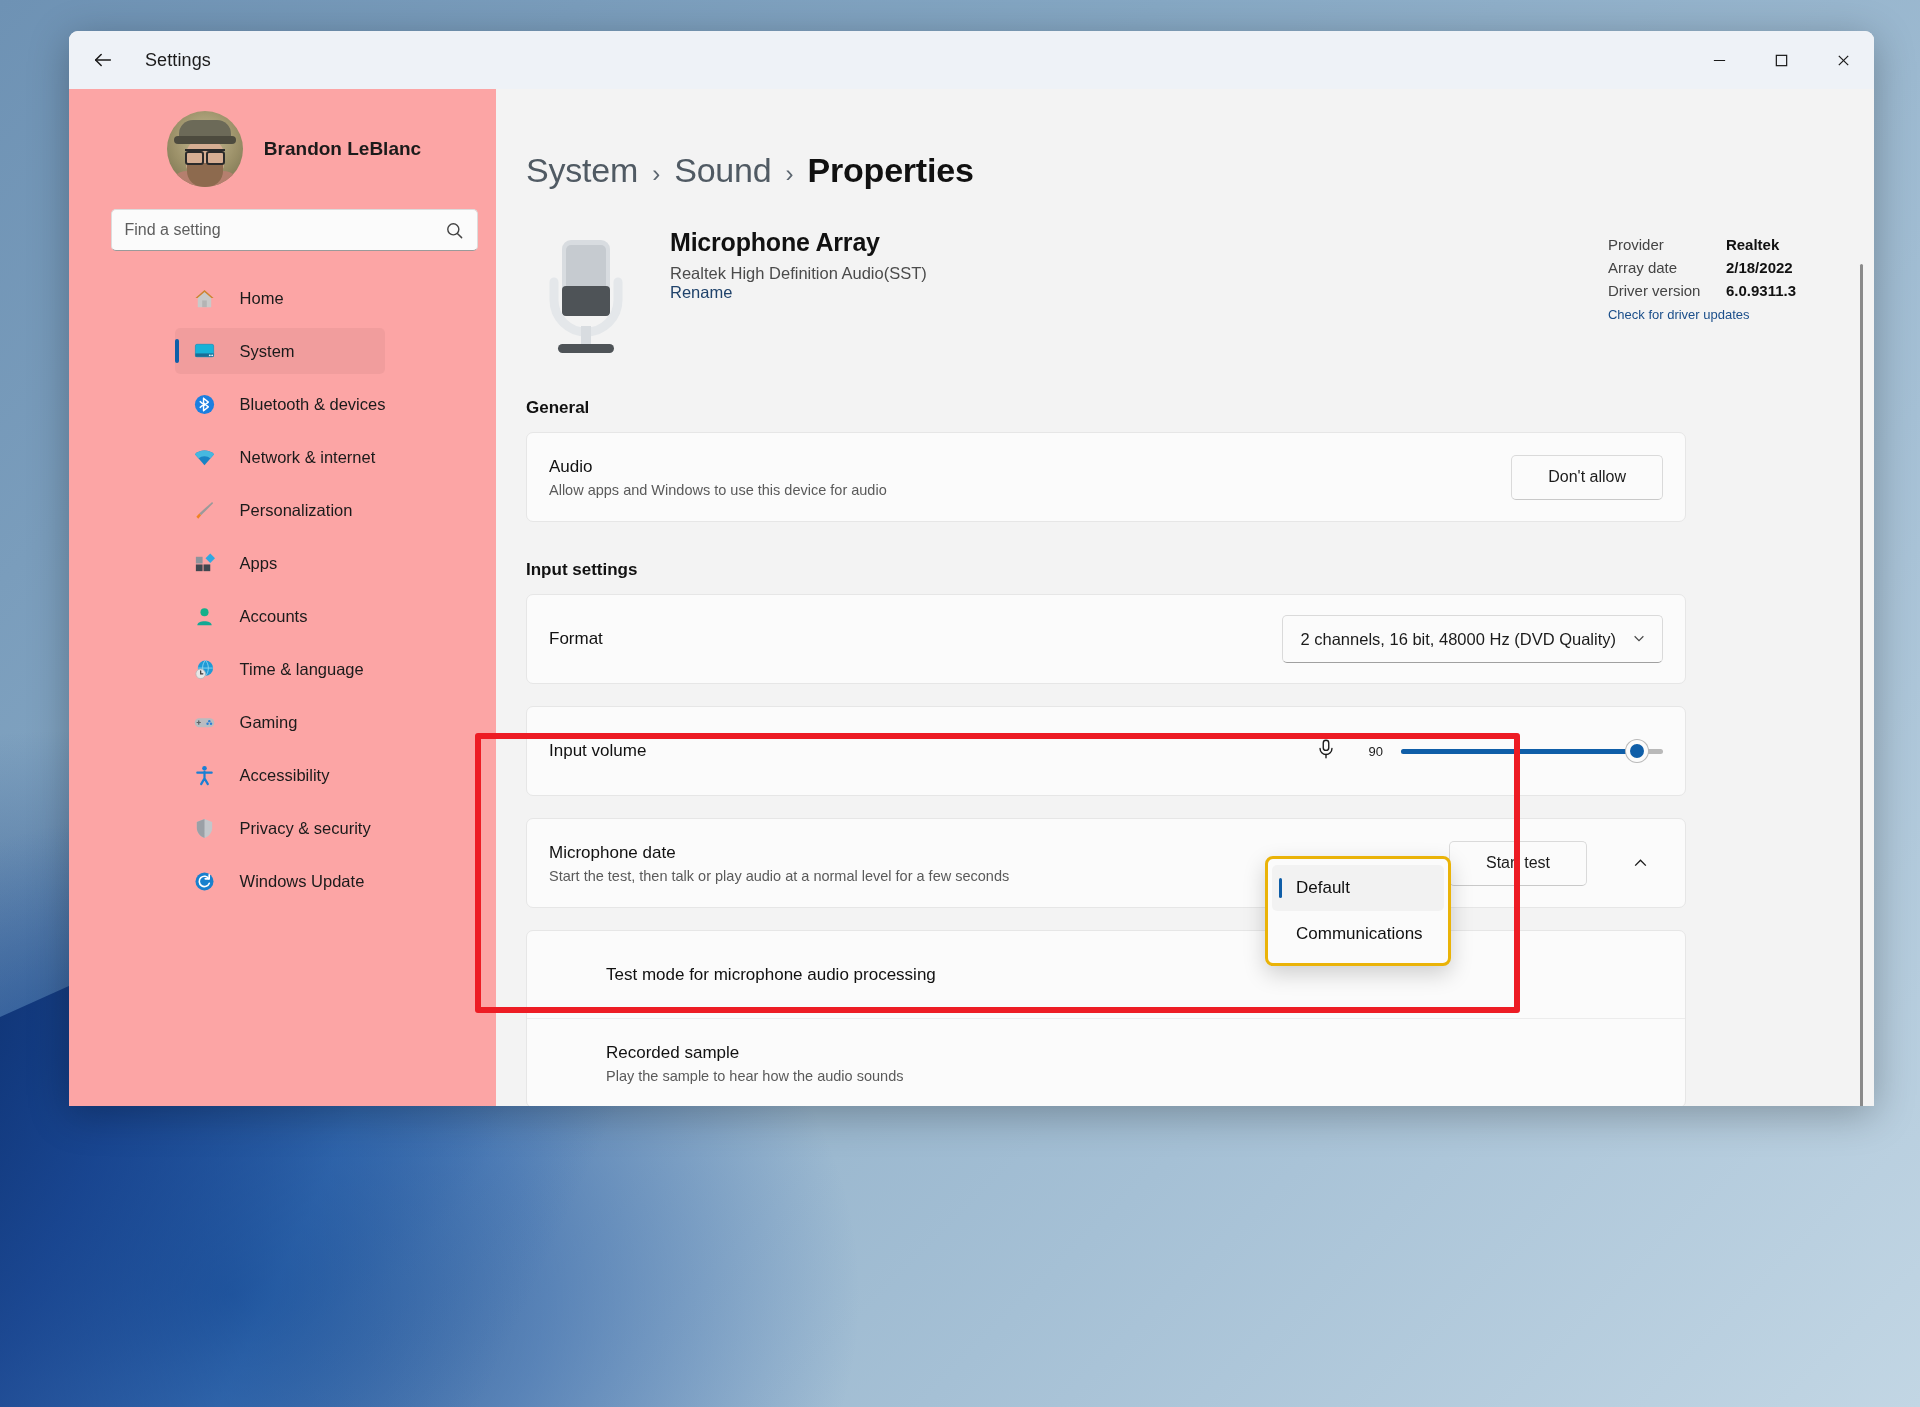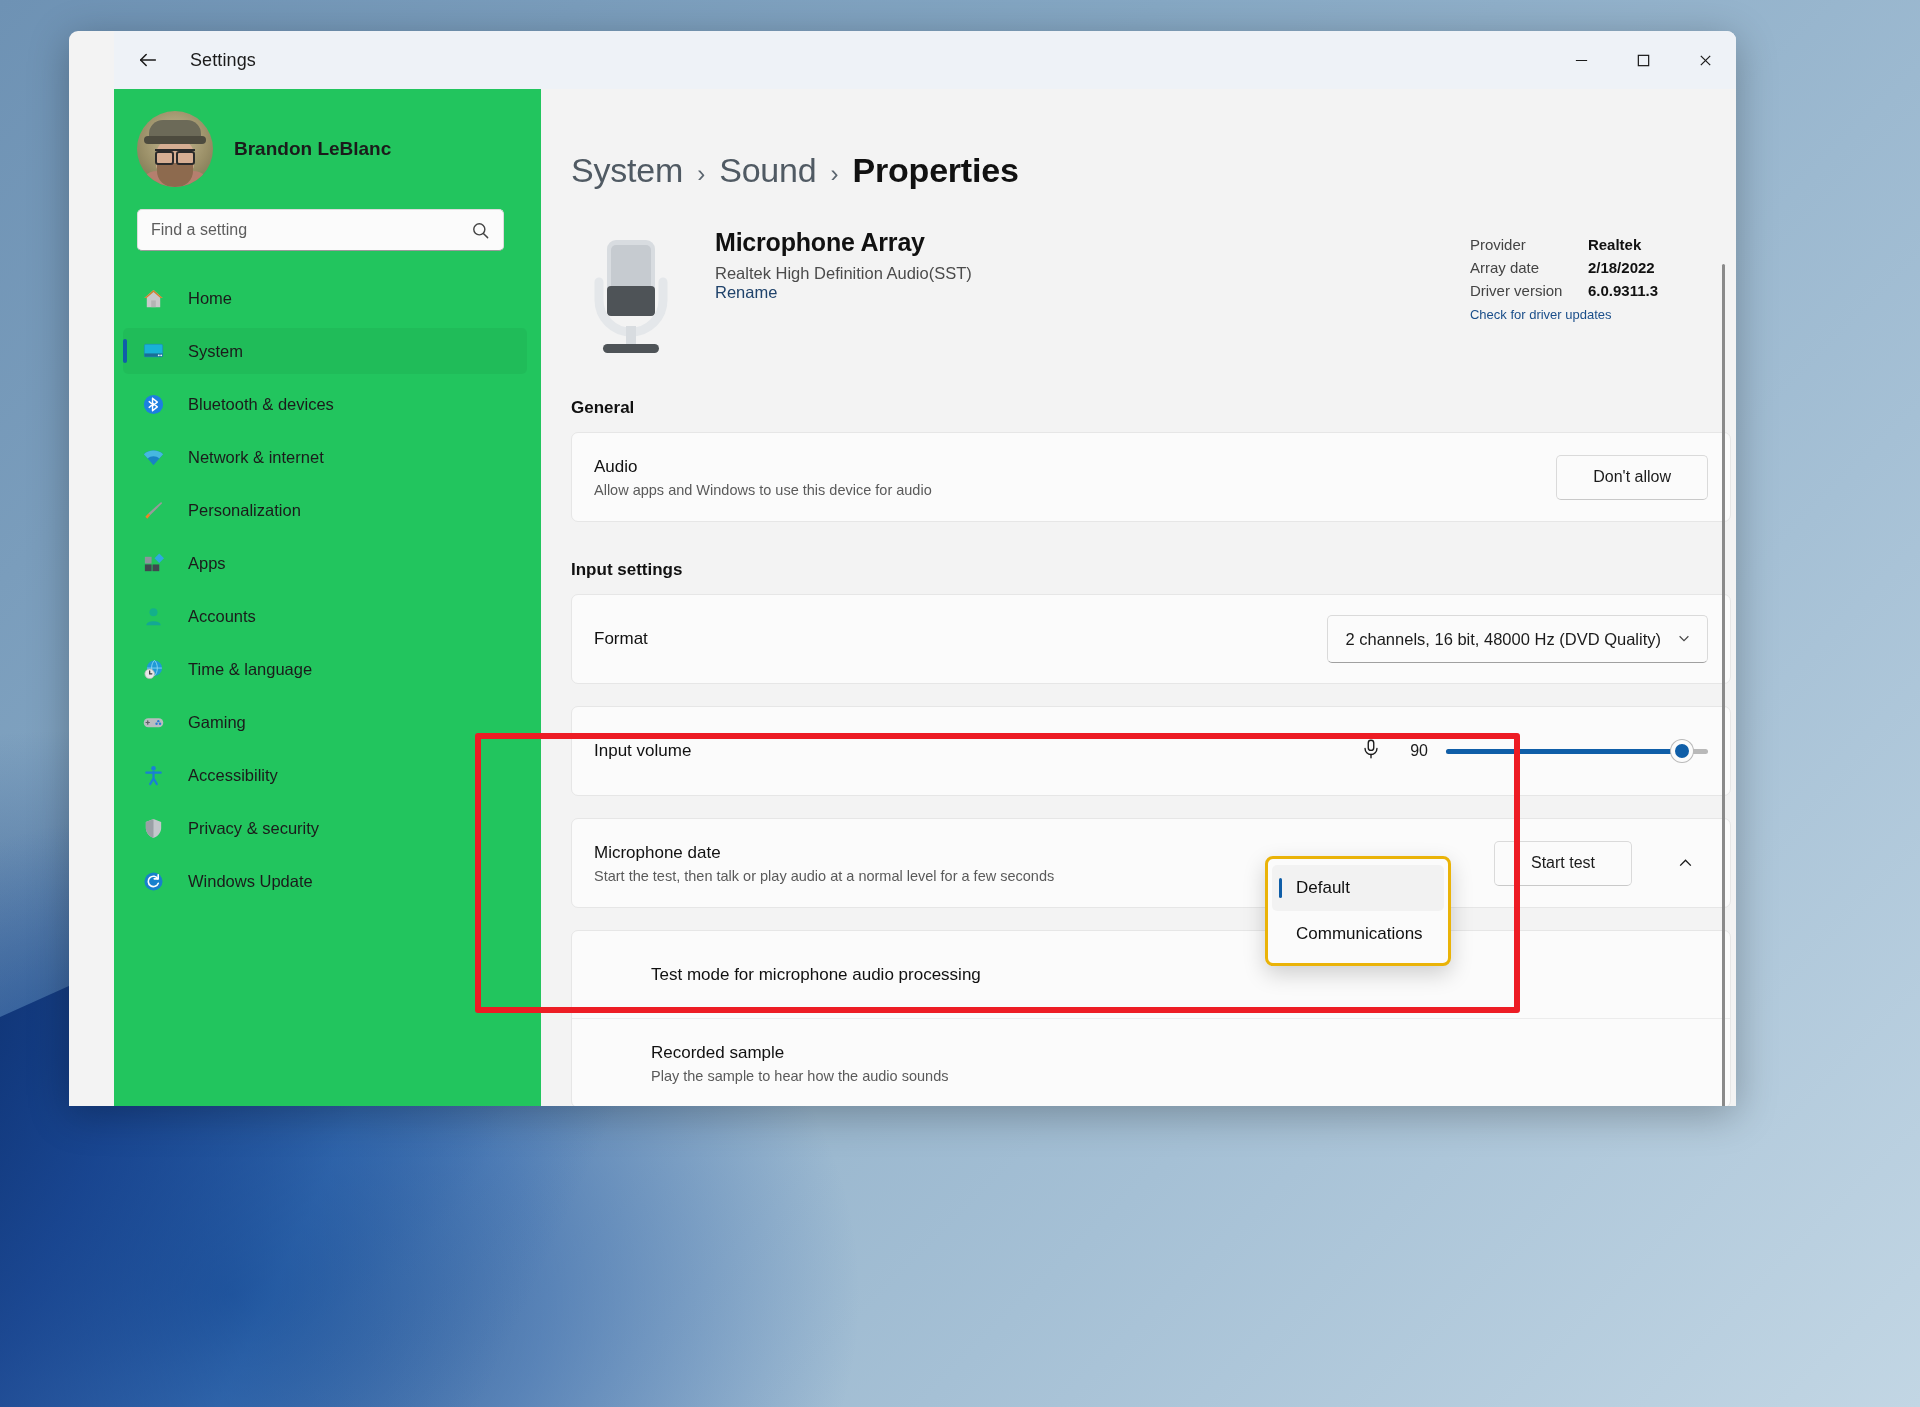--- a/index.html
+++ b/index.html
@@ -25,26 +25,26 @@
     position: absolute; left: 0; bottom: 0; width: 760px; height: 520px;
     background:
       linear-gradient(115deg, rgba(10,45,110,.92) 0%, rgba(18,62,140,.78) 22%, rgba(30,92,175,.45) 46%, rgba(60,120,190,0) 72%);
     clip-path: polygon(0% 25%, 38% 0%, 100% 48%, 100% 100%, 0% 100%);
   }
 
   
   .window {
     position: absolute;
     left: 69px; top: 31px;
-    width: 1667px; height: 1075px;
+    width: 1805px; height: 1075px;
     background: #f3f3f3;
     border-radius: 9px 9px 0 0;
     box-shadow: 0 8px 40px rgba(0,0,0,.28);
     overflow: hidden;
-    display: flex; flex-direction: column; padding-left: 45px;
+    display: flex; flex-direction: column;
   }
   
   .titlebar {
     height: 58px; flex: 0 0 58px;
     background: #eef2f7;
     display: flex; align-items: center;
     position: relative;
   }
   .back-btn {
     width: 40px; height: 40px; margin-left: 14px;
@@ -58,23 +58,23 @@
   .wc {
     width: 62px; height: 58px; display: flex; align-items: center; justify-content: center;
     cursor: pointer; color: #1b1b1b;
   }
 
   .body-row { flex: 1; display: flex; min-height: 0; }
 
   
   .sidebar {
     width: 427px; flex: 0 0 427px;
-    background: #22c55e;
+    background: #fca5a5;
     padding: 0 0 0 0;
-    display: flex; flex-direction: column;
+    display: flex; flex-direction: column; align-items: center;
   }
   .profile { display: flex; align-items: center; padding: 22px 0 18px 23px; }
   .avatar {
     width: 76px; height: 76px; border-radius: 50%;
     background: radial-gradient(circle at 50% 38%, #c7bc95 0%, #9b9068 55%, #6f6a4a 100%);
     position: relative; overflow: hidden; flex: 0 0 76px;
   }
   .avatar .hat {
     position: absolute; left: 12px; top: 9px; width: 52px; height: 20px;
     background: #6c6a58; border-radius: 14px 14px 3px 3px;
@@ -186,21 +186,21 @@
     padding: 0 16px 0 18px; font-size: 16.5px; color: #1b1b1b; cursor: pointer; gap: 16px;
   }
   .chev { color: #444; font-size: 13px; }
 
   .expander {
     width: 46px; height: 46px; border-radius: 5px; display: flex;
     align-items: center; justify-content: center; cursor: pointer; color: #1b1b1b;
   }
 
   .slider-wrap { display: flex; align-items: center; gap: 18px; }
-  .vol-num { font-size: 16px; color: #1b1b1b; width: 28px; text-align: right; }
+  .vol-num { font-size: 13px; color: #1b1b1b; width: 28px; text-align: right; }
   .slider { width: 262px; height: 24px; position: relative; display: flex; align-items: center; }
   .track { width: 100%; height: 5px; background: #b9b9b9; border-radius: 3px; }
   .fill { position: absolute; left: 0; height: 5px; background: #0f5ea8; border-radius: 3px; }
   .thumb {
     position: absolute; width: 22px; height: 22px; border-radius: 50%;
     background: #0f5ea8; border: 4px solid #fbfbfb;
     box-shadow: 0 0 0 1px #b9b9b9; cursor: pointer;
   }
 
   

